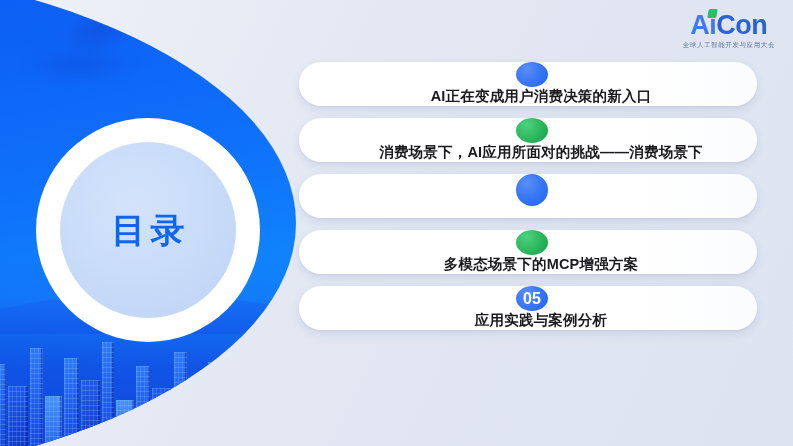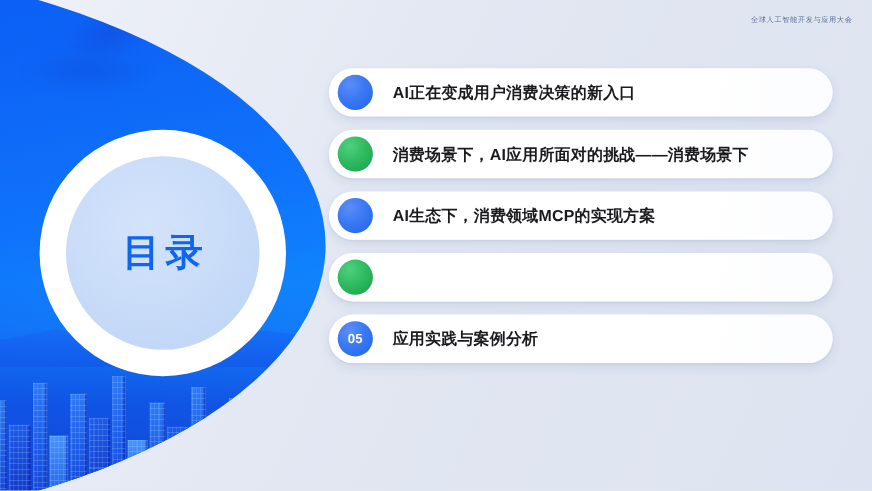--- a/index.html
+++ b/index.html
@@ -148,28 +148,29 @@
   .toc-item {
     position:relative;
     height:44px;
     margin-bottom:12px;
     border-radius:22px;
     background:linear-gradient(92deg,#ffffff 0%,#ffffff 72%,#fbfcfe 100%);
     box-shadow:0 4px 10px rgba(40,70,140,.10), 0 1px 2px rgba(40,70,140,.07);
     display:flex;
     align-items:center;
     padding-left:8px;
+    flex-direction:column;
   }
   .toc-item:last-child { margin-bottom:0; }
   .badge {
     width:32px; height:32px;
     min-width:32px;
     border-radius:50%;
     display:flex; align-items:center; justify-content:center;
-    font-size:12px; font-weight:700; color:#ffffff;
+    font-size:16px; font-weight:700; color:#ffffff;
     letter-spacing:.2px;
     text-align:right;
   }
   .badge.blue  { background:radial-gradient(circle at 34% 28%,#5b8df7 0%,#3a79f3 45%,#1f63ef 100%); }
   .badge.green { background:radial-gradient(circle at 34% 28%,#4fd07f 0%,#2fb95f 48%,#14a04a 100%); }
   .item-label {
     margin-left:18px;
     font-size:14.5px;
     font-weight:700;
     color:#1b1b1f;
@@ -211,42 +212,46 @@
     </div>
   </div>
 
   <div class="toc-ring">
     <div class="toc-inner">
       <div class="toc-text">目录</div>
     </div>
   </div>
 
   <div class="logo">
+    <div class="logo-word">
+      <span class="logo-dot"></span>
+      <span class="ai">Ai</span><span class="con">Con</span>
+    </div>
     <div class="logo-sub">全球人工智能开发与应用大会</div>
   </div>
 
   <div class="toc-list">
 
     <div class="toc-item">
       <div class="badge blue"></div>
       <div class="item-label">AI正在变成用户消费决策的新入口</div>
     </div>
 
     <div class="toc-item">
       <div class="badge green"></div>
       <div class="item-label">消费场景下，AI应用所面对的挑战——消费场景下</div>
     </div>
 
     <div class="toc-item">
       <div class="badge blue"></div>
-      <div class="item-label">AI生态下，消费领域MCP的实现方案</div>
     </div>
 
     <div class="toc-item">
       <div class="badge green"></div>
+      <div class="item-label">多模态场景下的MCP增强方案</div>
     </div>
 
     <div class="toc-item">
       <div class="badge blue">05</div>
       <div class="item-label">应用实践与案例分析</div>
     </div>
 
   </div>
 
 </div>

